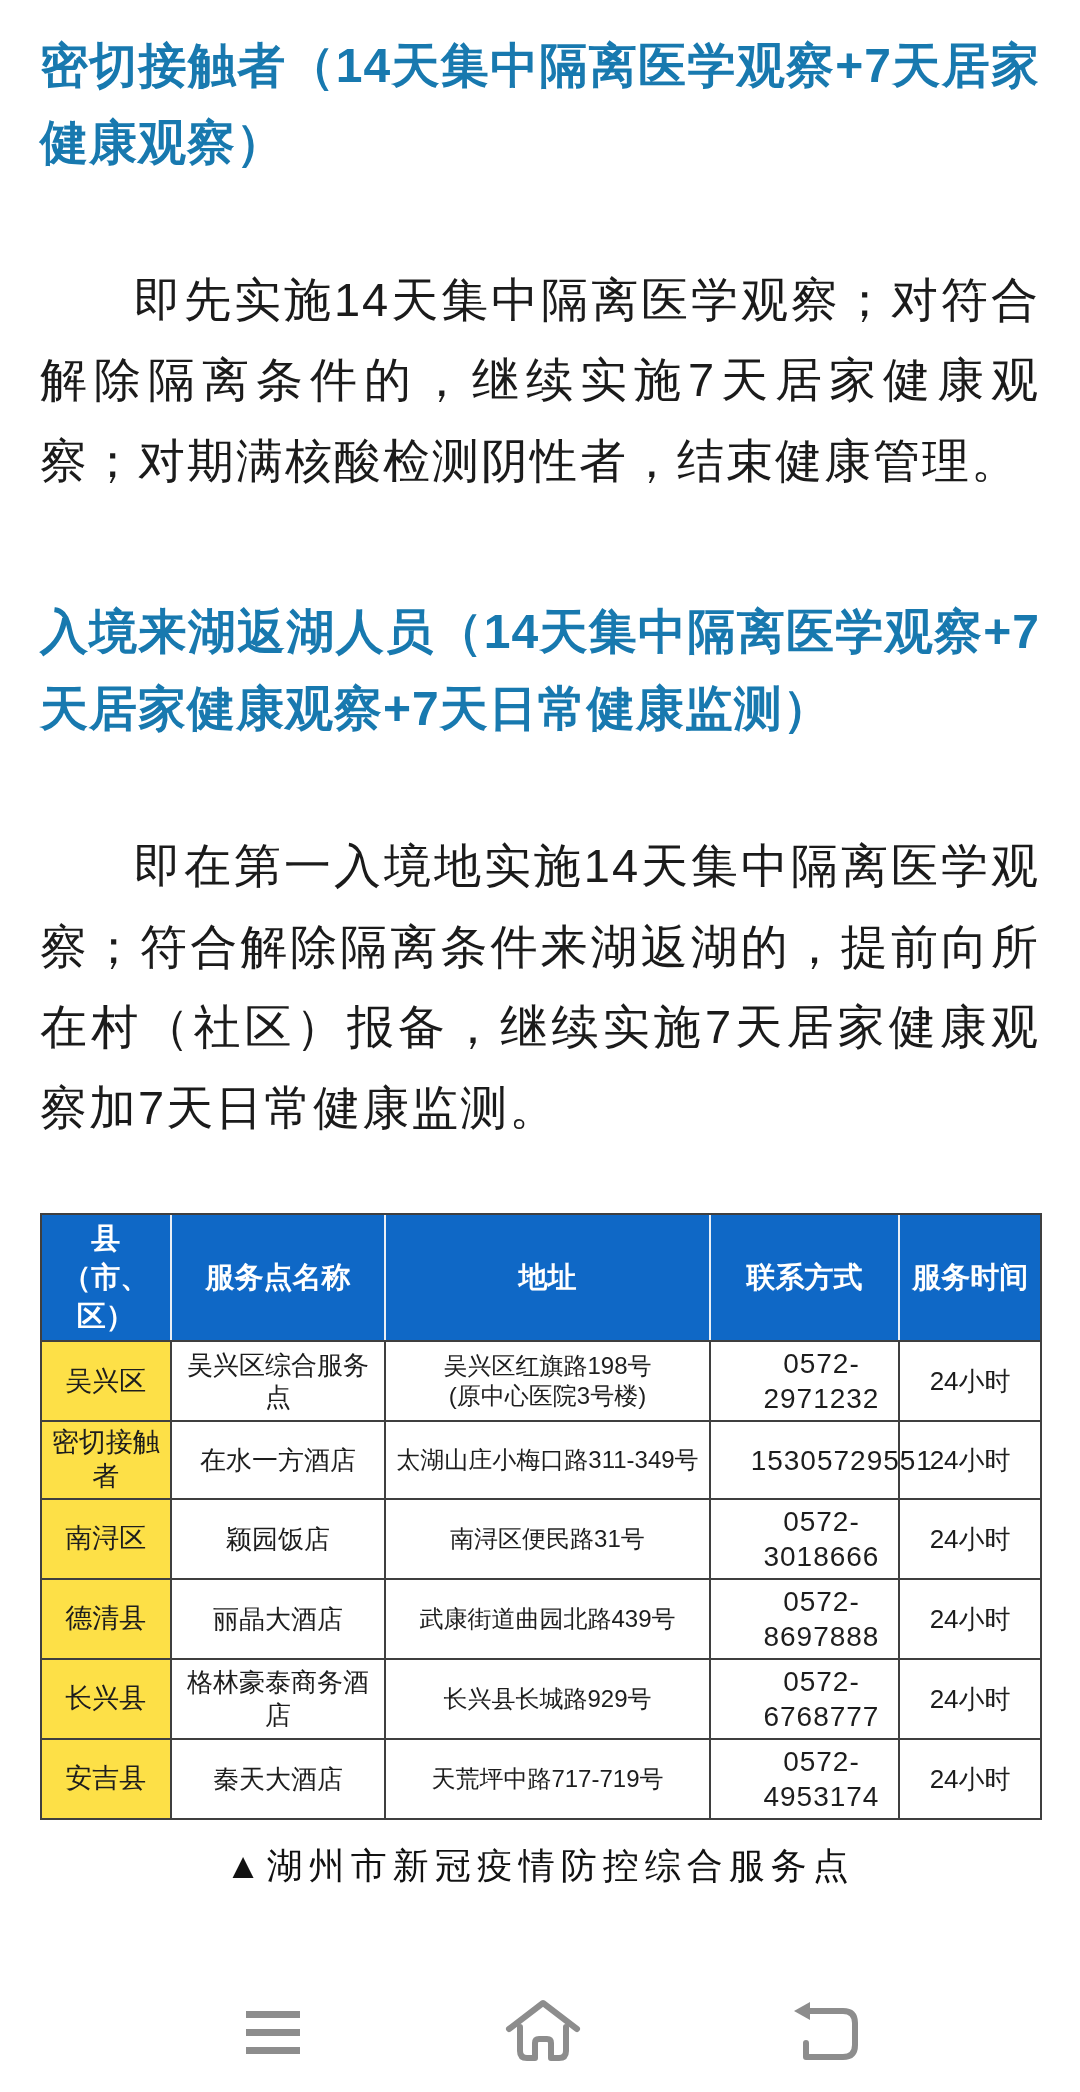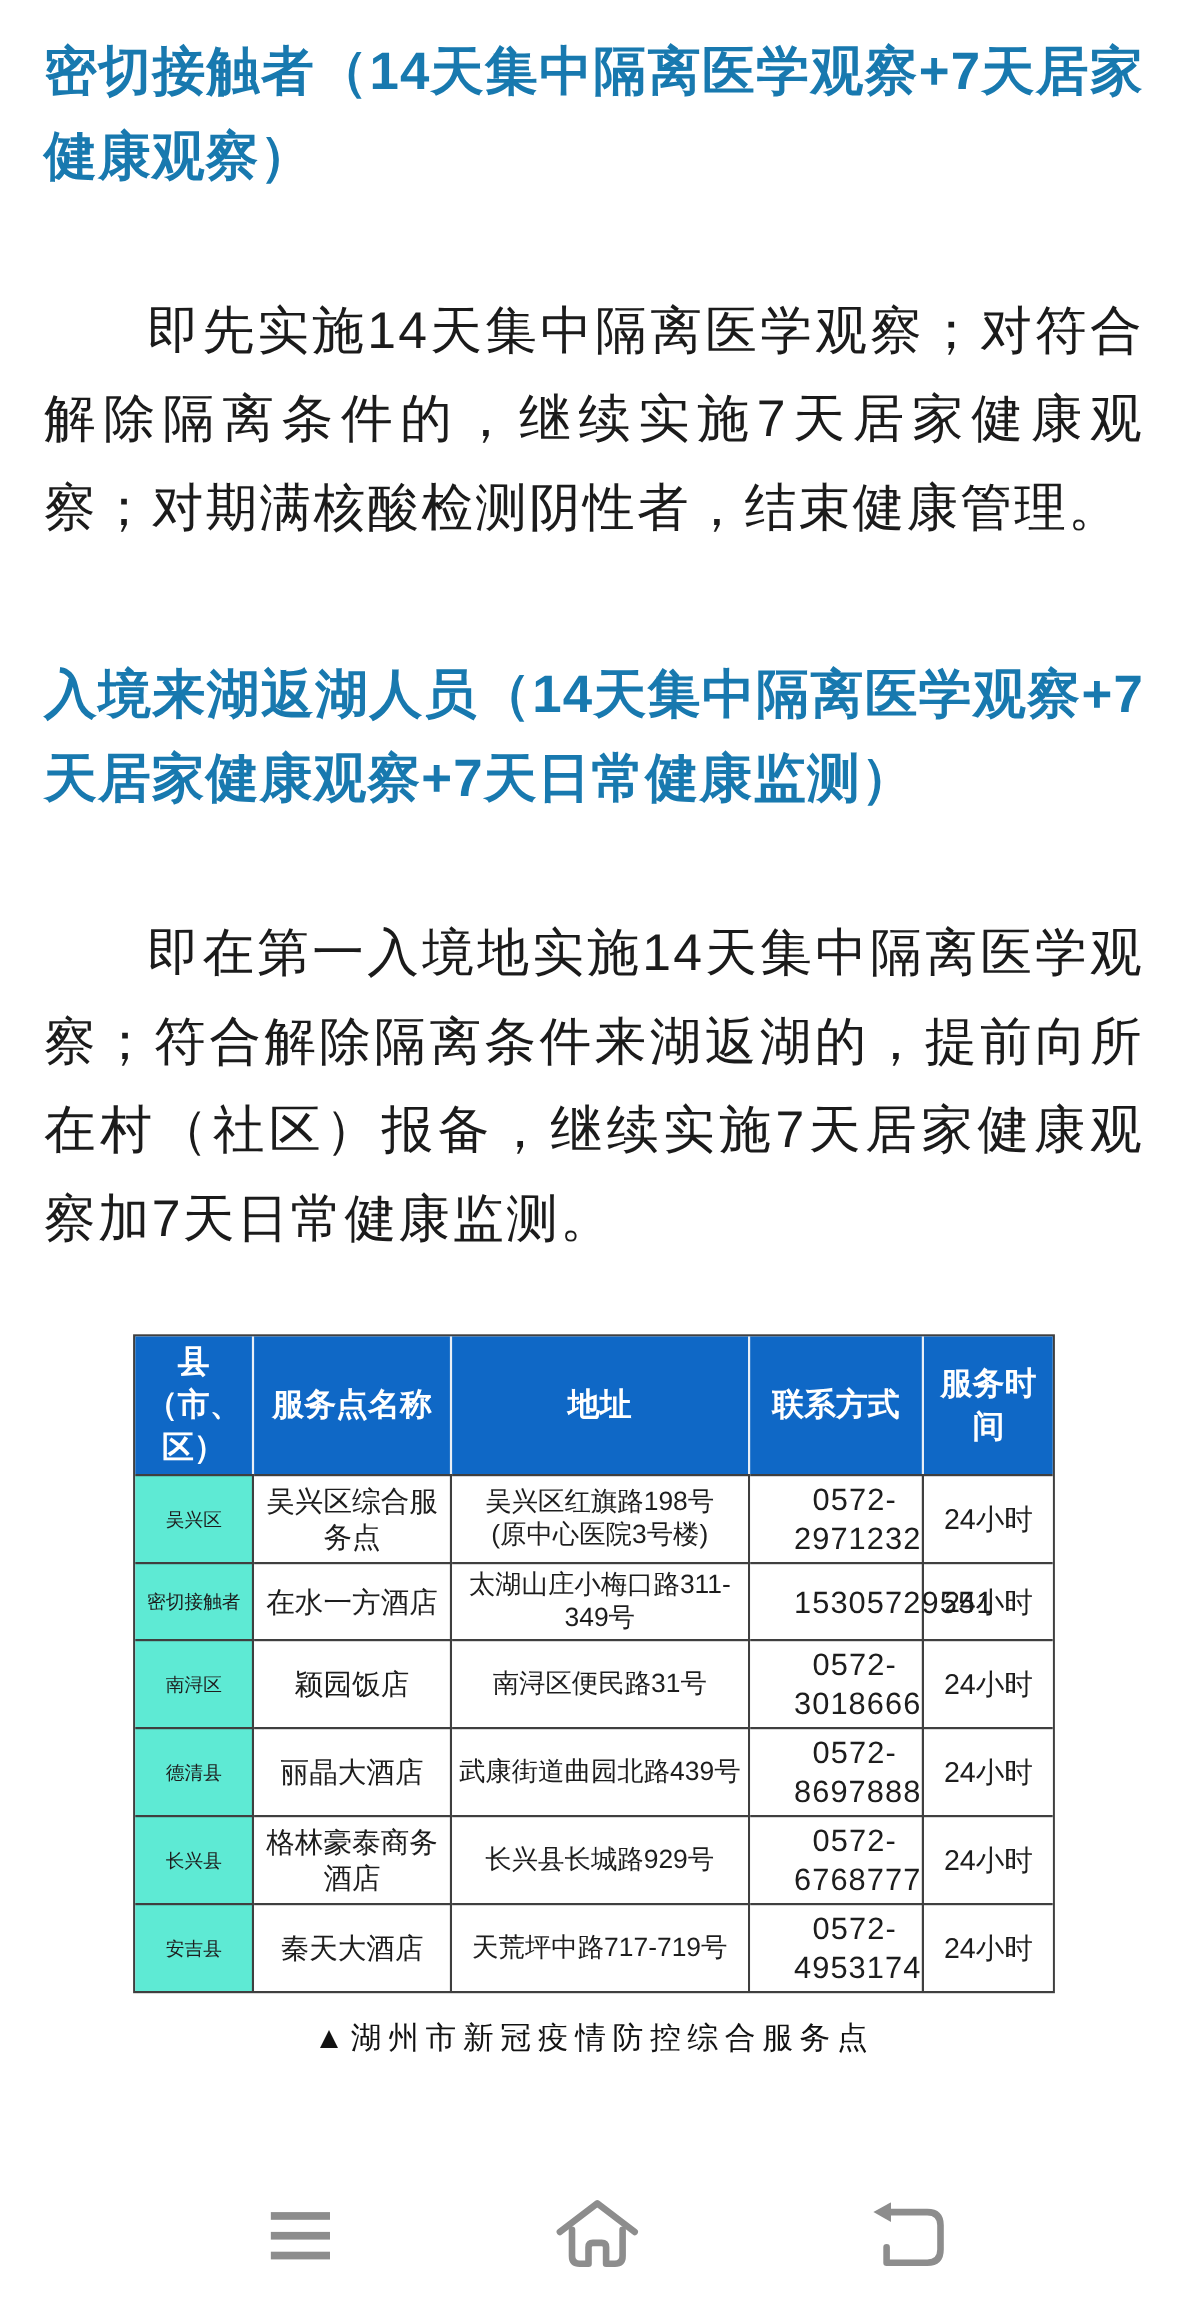--- a/index.html
+++ b/index.html
@@ -28,21 +28,21 @@
     margin-top:78px;
     font-size:47px;
     line-height:1.72;
     color:#1b1b1b;
     text-align:justify;
     text-indent:2em;
     letter-spacing:2px;
   }
 
   table.svc-table {
-    width:838px;
+    width:1002px;
     margin:64px auto 0 auto;
     border-collapse:separate;
     border-spacing:0;
     border:2px solid #3f3f3f;
     table-layout:fixed;
   }
   .svc-table th {
     background:#0f68c6;
     color:#ffffff;
     font-size:29px;
@@ -61,28 +61,28 @@
     text-align:center;
     vertical-align:middle;
     font-size:26px;
     color:#1d1d1d;
     height:64px;
     padding:4px 6px;
     line-height:1.25;
     background:#ffffff;
   }
   .svc-table td:last-child { border-right:none; }
-  .svc-table td.district { background:#5eead4; font-size:17px; }
+  .svc-table td.district { background:#fde047; font-size:27px; }
   .svc-table td.addr { font-size:24px; white-space:pre-line; }
   .svc-table td.phone { font-size:28px; letter-spacing:1px;padding-left:40px; }
 
   .caption {
     margin-top:22px;
     text-align:center;
-    font-size:28px;
+    font-size:36px;
     letter-spacing:6px;
     color:#121212;
   }
 
   .divider {
     width:1000px;
     margin:96px auto 0 auto;
     height:0;
     border-top:3px dotted #9e9e9e;
   }

